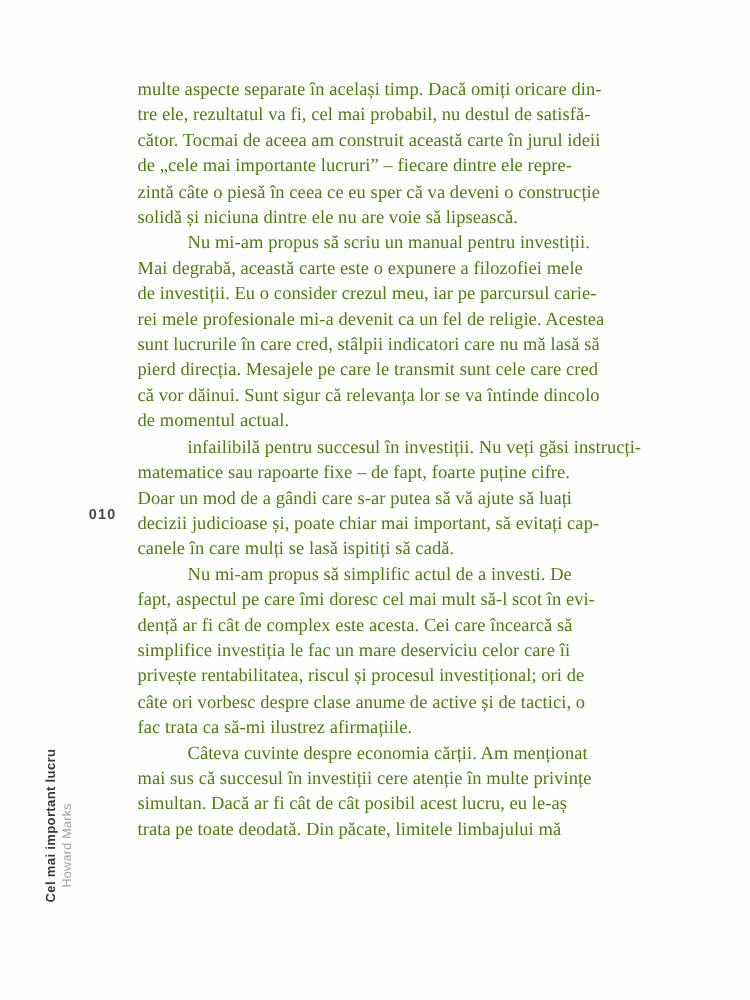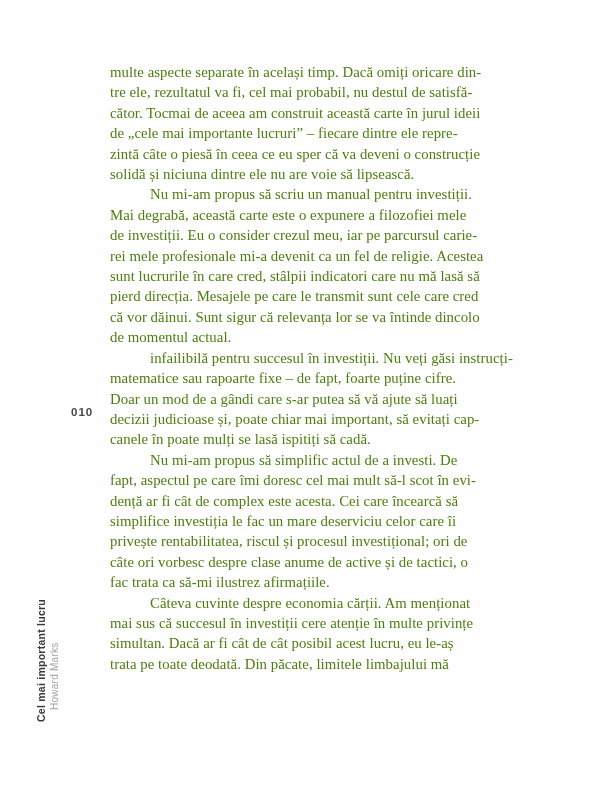--- a/index.html
+++ b/index.html
@@ -90,21 +90,21 @@
         <div class="line">sunt lucrurile în care cred, stâlpii indicatori care nu mă lasă să</div>
         <div class="line">pierd direcția. Mesajele pe care le transmit sunt cele care cred</div>
         <div class="line">că vor dăinui. Sunt sigur că relevanța lor se va întinde dincolo</div>
         <div class="line">de momentul actual.</div>
       </div>
       <div class="para indent">
         <div class="line">infailibilă pentru succesul în investiții. Nu veți găsi instrucți-</div>
         <div class="line">matematice sau rapoarte fixe – de fapt, foarte puține cifre.</div>
         <div class="line">Doar un mod de a gândi care s-ar putea să vă ajute să luați</div>
         <div class="line">decizii judicioase și, poate chiar mai important, să evitați cap-</div>
-        <div class="line">canele în poate mulți se lasă ispitiți să cadă.</div>
+        <div class="line">canele în care mulți se lasă ispitiți să cadă.</div>
       </div>
       <div class="para indent">
         <div class="line">Nu mi-am propus să simplific actul de a investi. De</div>
         <div class="line">fapt, aspectul pe care îmi doresc cel mai mult să-l scot în evi-</div>
         <div class="line">dență ar fi cât de complex este acesta. Cei care încearcă să</div>
         <div class="line">simplifice investiția le fac un mare deserviciu celor care îi</div>
         <div class="line">privește rentabilitatea, riscul și procesul investițional; ori de</div>
         <div class="line">câte ori vorbesc despre clase anume de active și de tactici, o</div>
         <div class="line">fac trata ca să-mi ilustrez afirmațiile.</div>
       </div>

